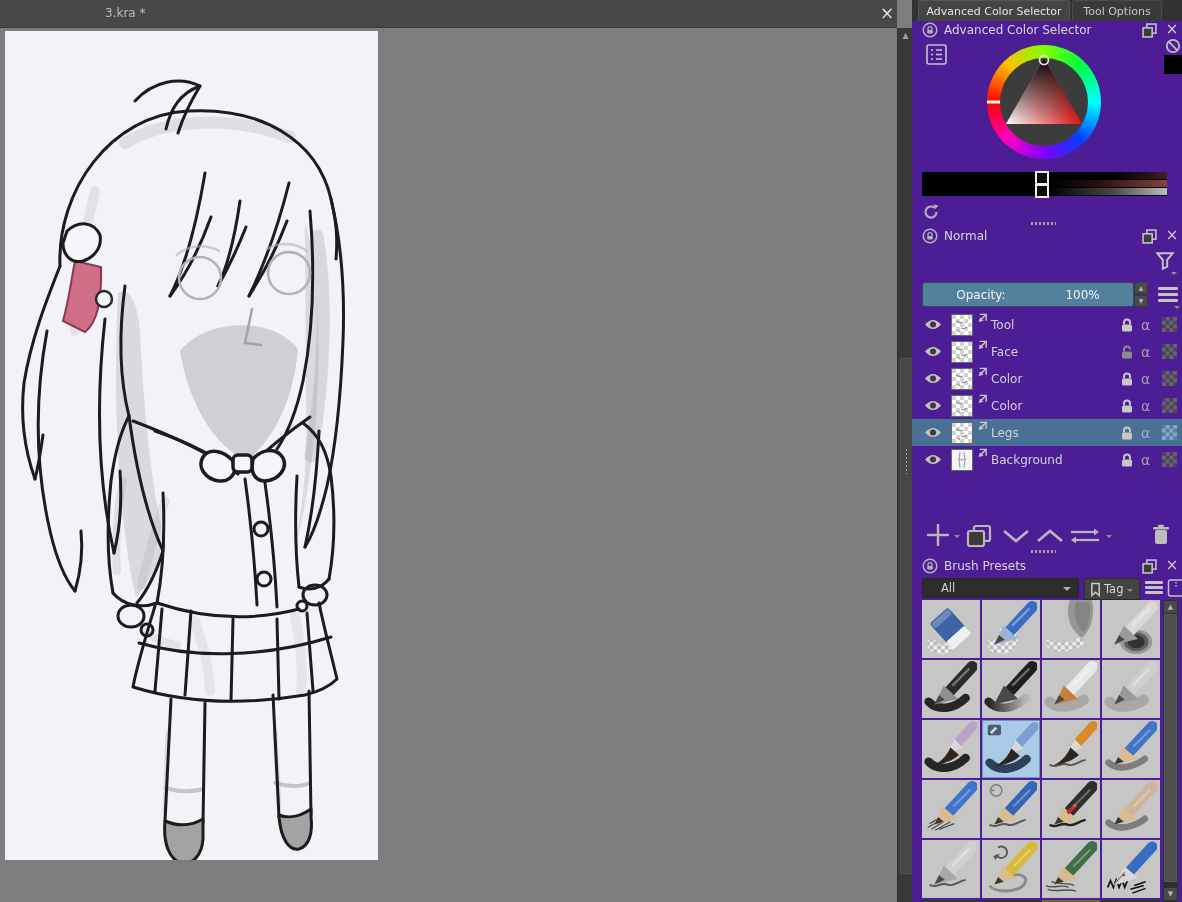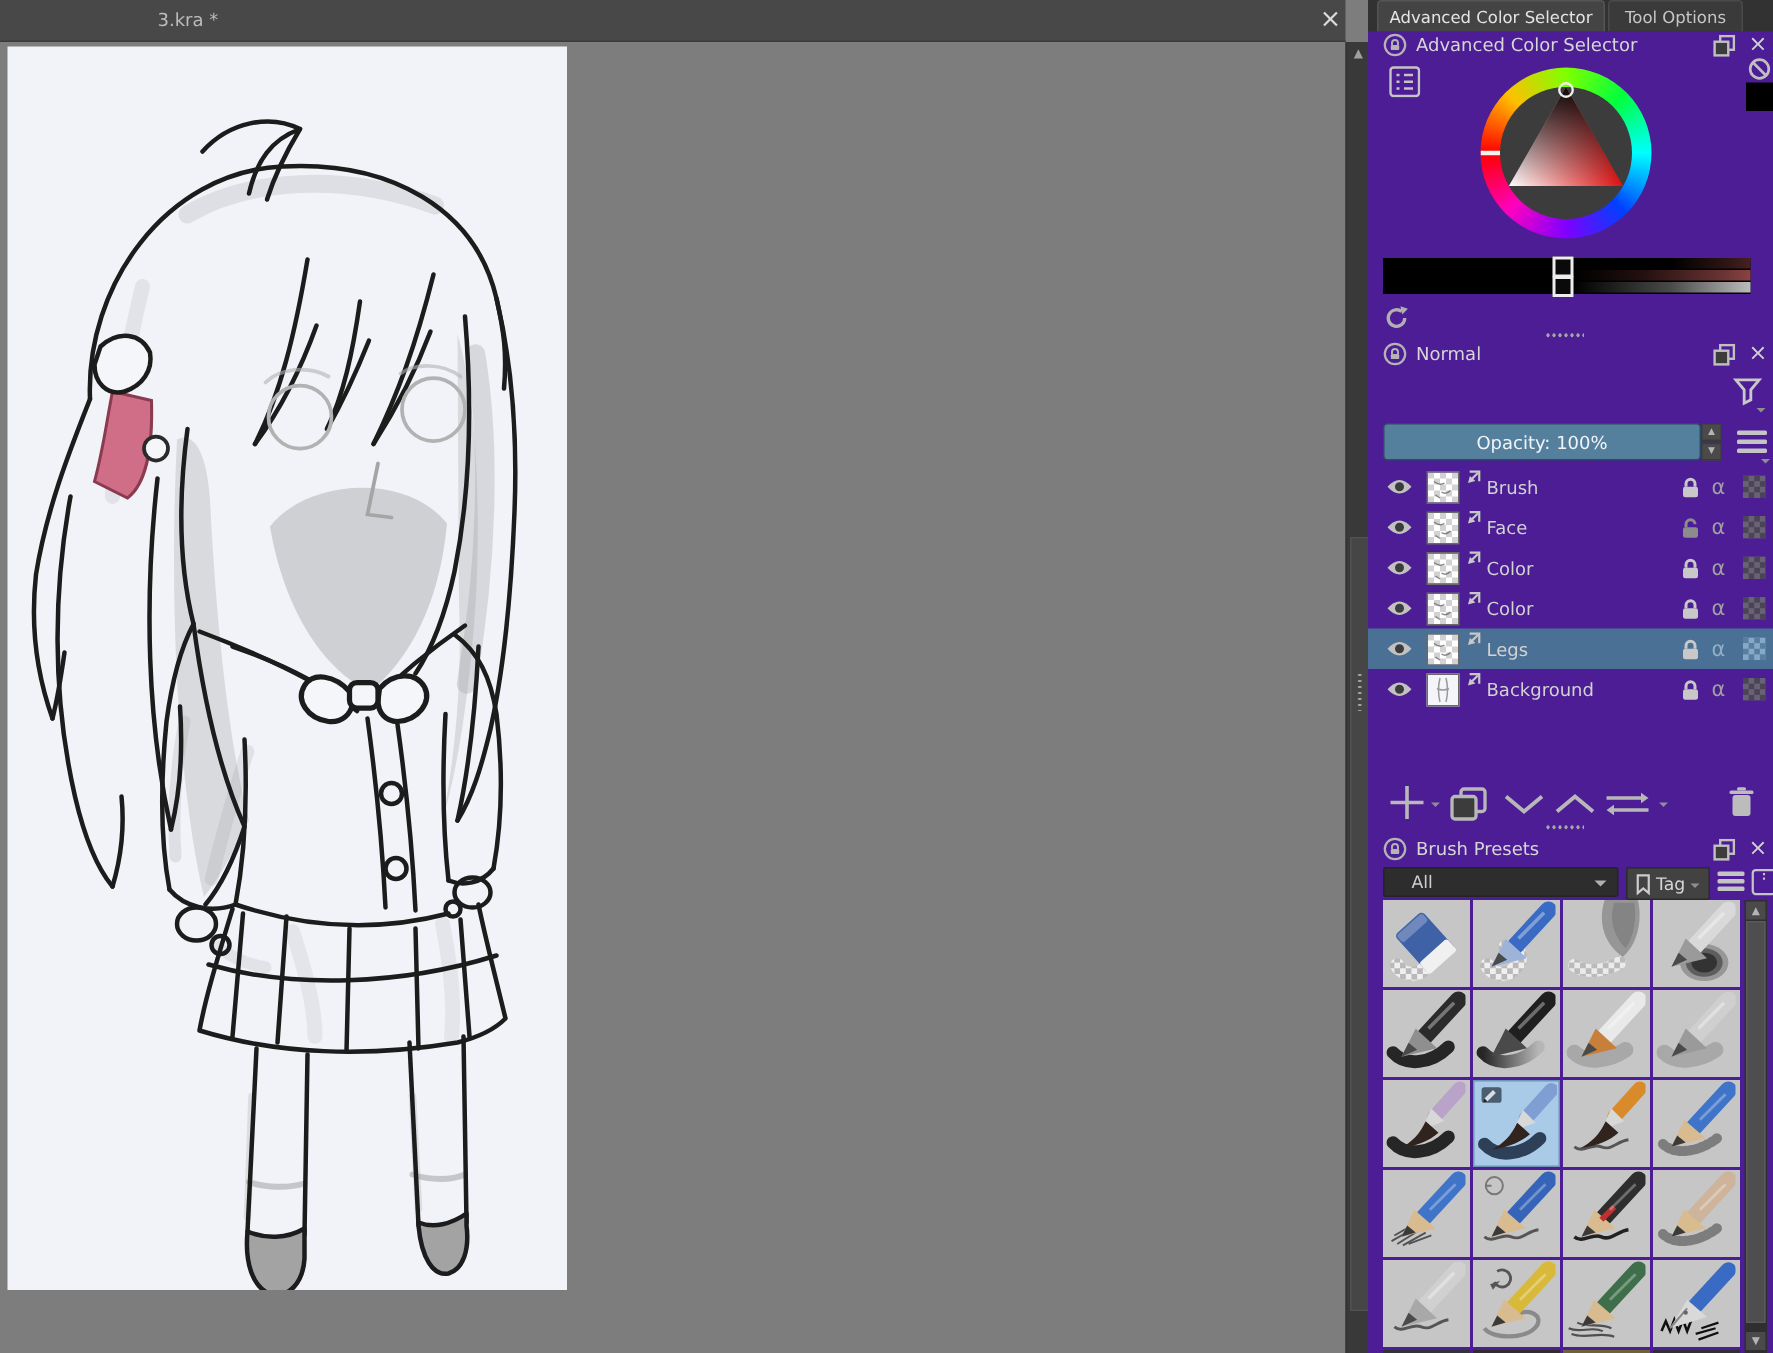--- a/index.html
+++ b/index.html
@@ -68,21 +68,21 @@
   #cs-dots{left:118px;top:221px;width:26px;}
 
   
   #layers-header{top:227px;}
   #blend-dropdown{left:10px;top:250px;width:226px;height:24px;background:#2d2d2d;border:1px solid #242424;
       border-radius:3px;color:#cfcfcf;font-size:12px;line-height:23px;padding-left:8px;box-sizing:border-box;}
   #blend-arrow{position:absolute;right:8px;top:9px;width:0;height:0;border:4px solid transparent;border-top-color:#b0b0b0;}
   #layers-filter{left:243px;top:251px;width:20px;height:20px;}
   .tiny-caret{position:absolute;width:0;height:0;border:3px solid transparent;border-top-color:#8f8f8f;}
   #opacity-slider{left:10px;top:282px;width:212px;height:25px;background:#54809e;border:1px solid #2e4a5e;border-radius:3px;
-      color:#f0f4f7;font-size:12px;display:flex;align-items:center;justify-content:center;box-sizing:border-box;}
+      color:#f0f4f7;font-size:12px;display:flex;align-items:center;justify-content:center;box-sizing:border-box;gap:28px;}
   #opacity-spin{left:222px;top:282px;width:14px;height:25px;}
   .spin-btn{position:absolute;left:0;width:14px;height:12px;background:#4a4a4a;border:1px solid #3a3a3a;box-sizing:border-box;
       color:#b4b4b4;font-size:6px;text-align:center;line-height:10px;}
   #layers-menu{left:246px;top:287px;width:20px;height:15px;}
   .burger{display:block;width:20px;height:3.2px;background:#c4c4c4;border-radius:1px;margin-bottom:2.6px;}
 
   #layer-list{left:0;top:311px;width:270px;height:210px;}
   .layer-row{position:relative;width:270px;height:27px;display:flex;align-items:center;}
   .layer-row.sel{background:#4a7095;}
   .layer-eye{margin-left:12px;width:18px;height:13px;flex:none;}
@@ -398,21 +398,21 @@
             </g>
           </svg>
         </span>
         <span class="layer-deco">
           <svg width="11" height="11" viewBox="0 0 12 12">
             <path d="M3,1.5 H10 V8.5" fill="none" stroke="#c8c8c8" stroke-width="1.6"></path>
             <line x1="9" y1="2.5" x2="4" y2="7.5" stroke="#c8c8c8" stroke-width="1.6"></line>
             <polygon points="1.8,9.8 3.2,4.8 7.2,8.4" fill="#c8c8c8"></polygon>
           </svg>
         </span>
-        <span class="layer-name">Brush</span>
+        <span class="layer-name">Tool</span>
         <span class="layer-lock">
           <svg width="14" height="16" viewBox="0 0 14 16">
             <path d="M4,7.5 V5.5 a3,3 0 0 1 6,0 V7.5" fill="none" stroke="#c8c8c8" stroke-width="2"></path>
             <rect x="2" y="7.5" width="10" height="7" rx="1.5" fill="#c8c8c8"></rect>
           </svg>
         </span>
         <span class="layer-alpha">α</span>
         <span class="layer-achk"></span>
       </div>
       <div class="layer-row">

